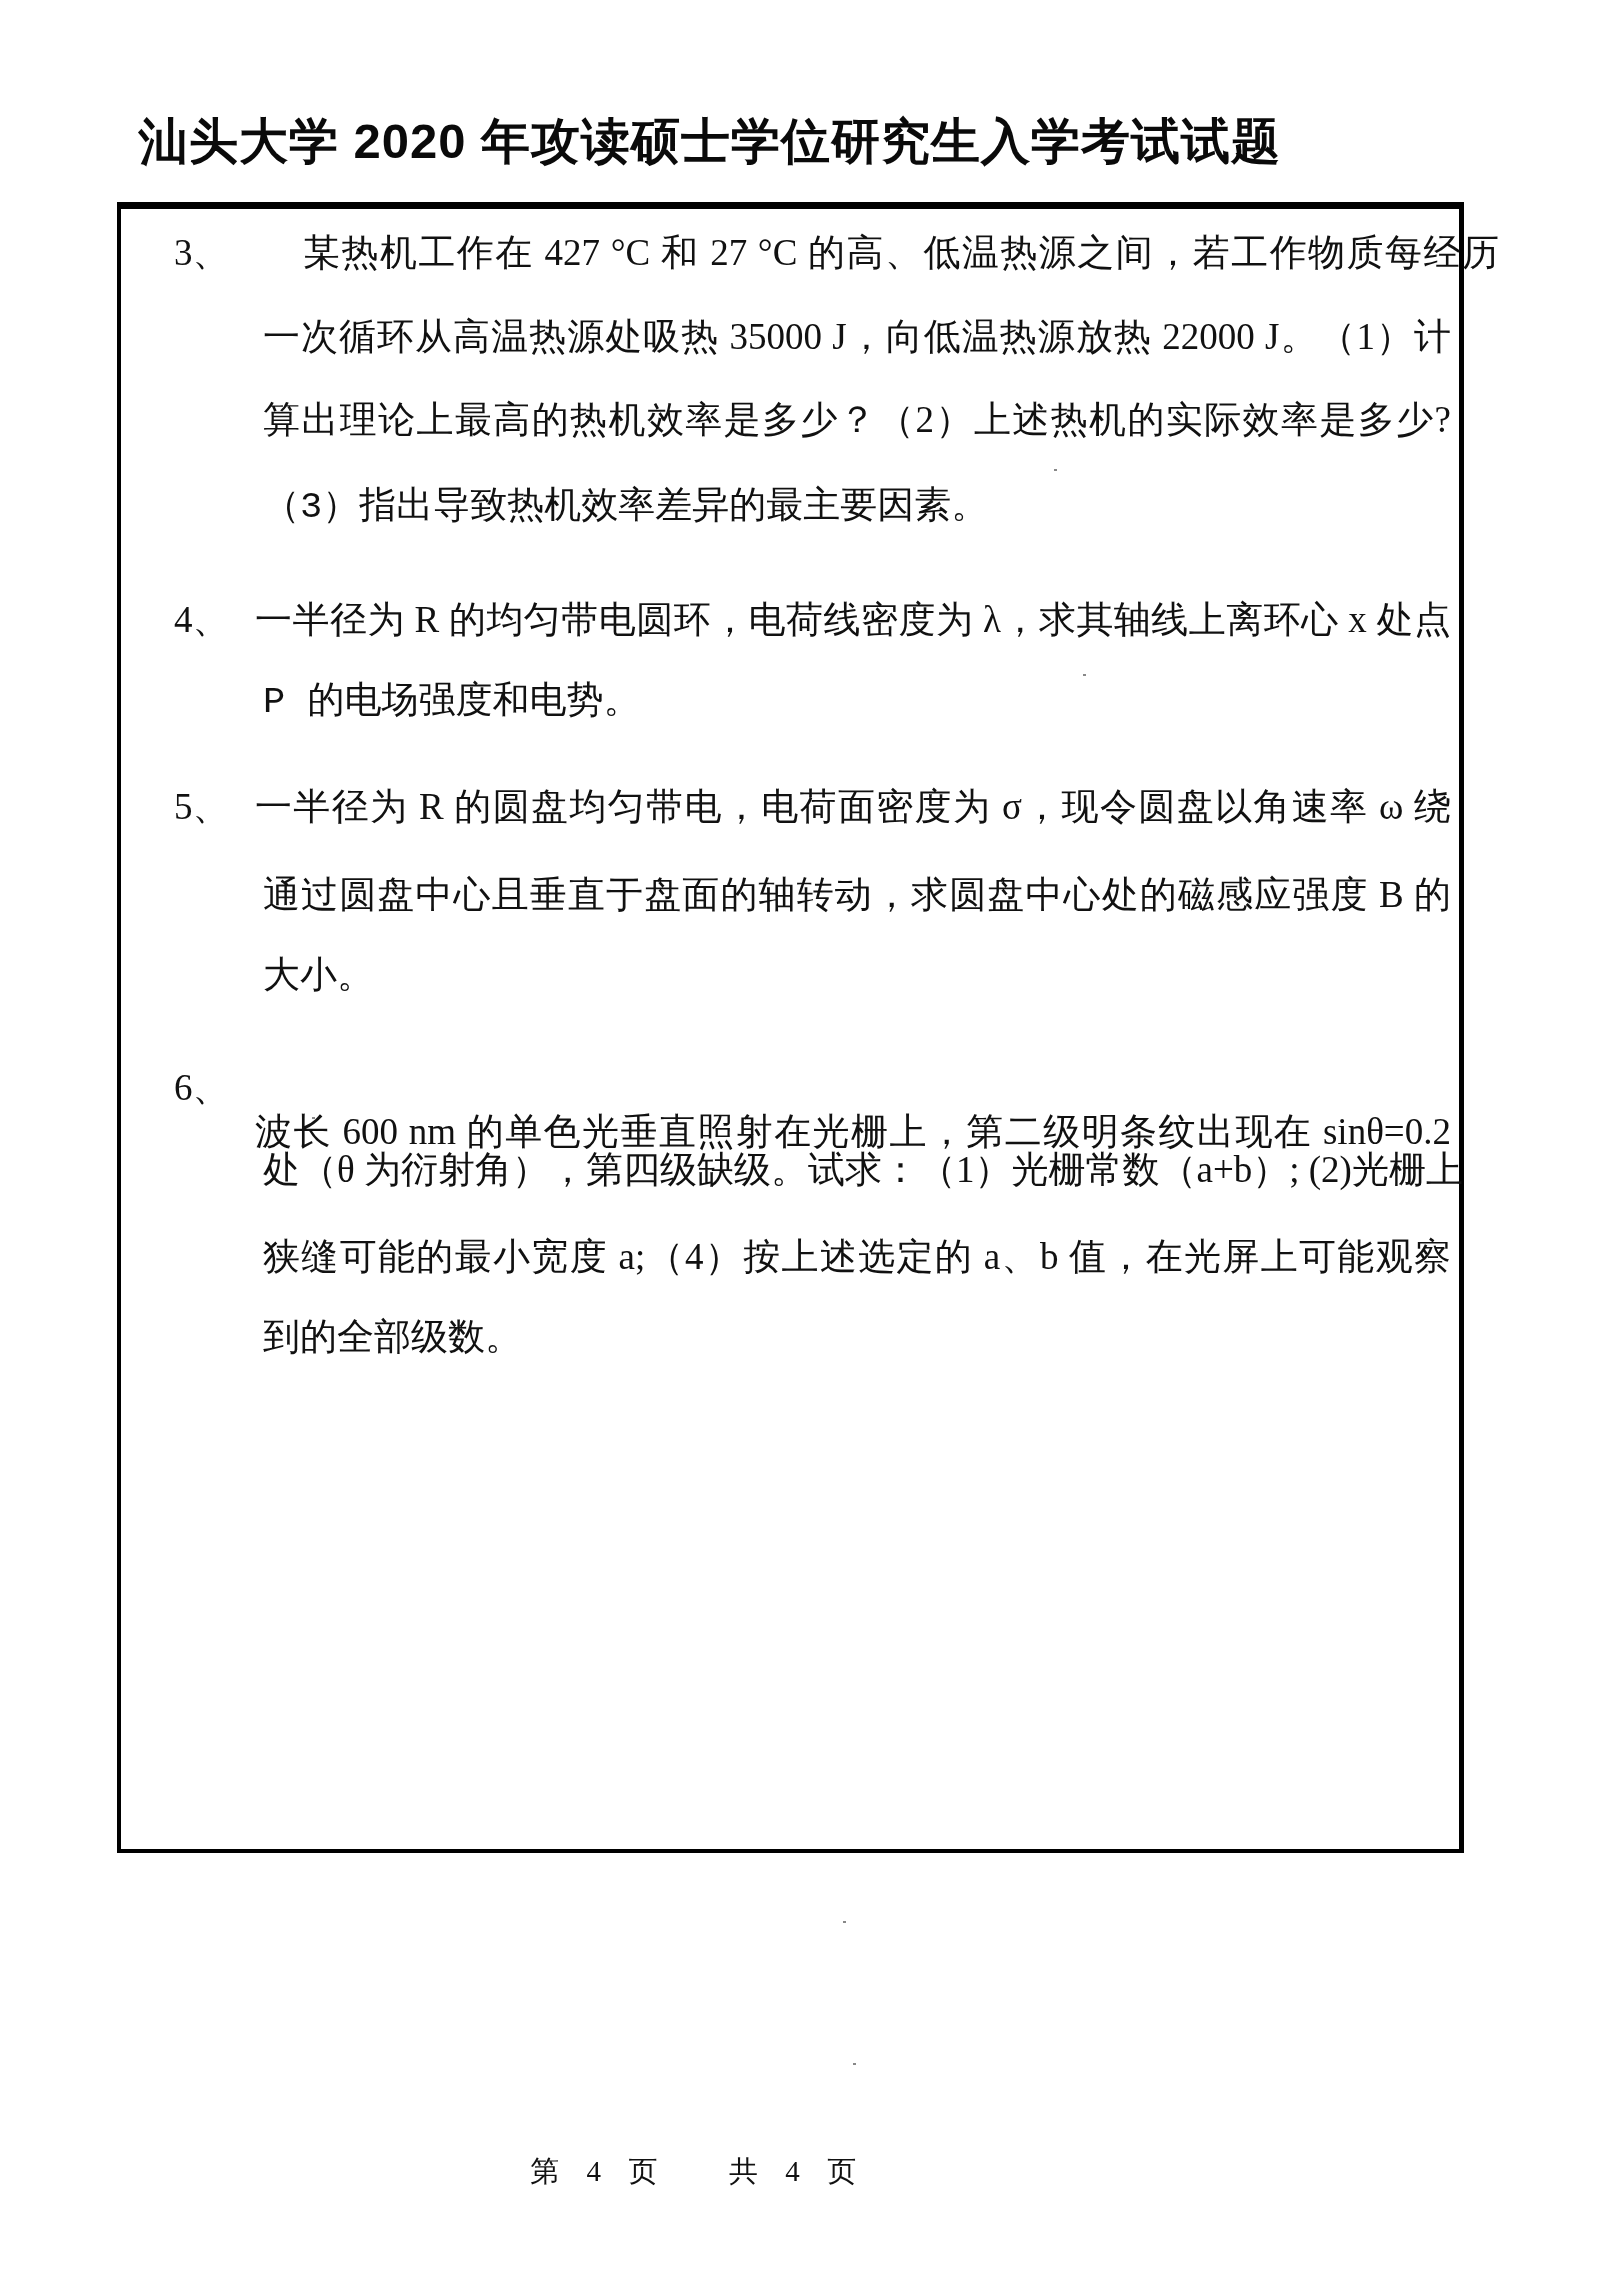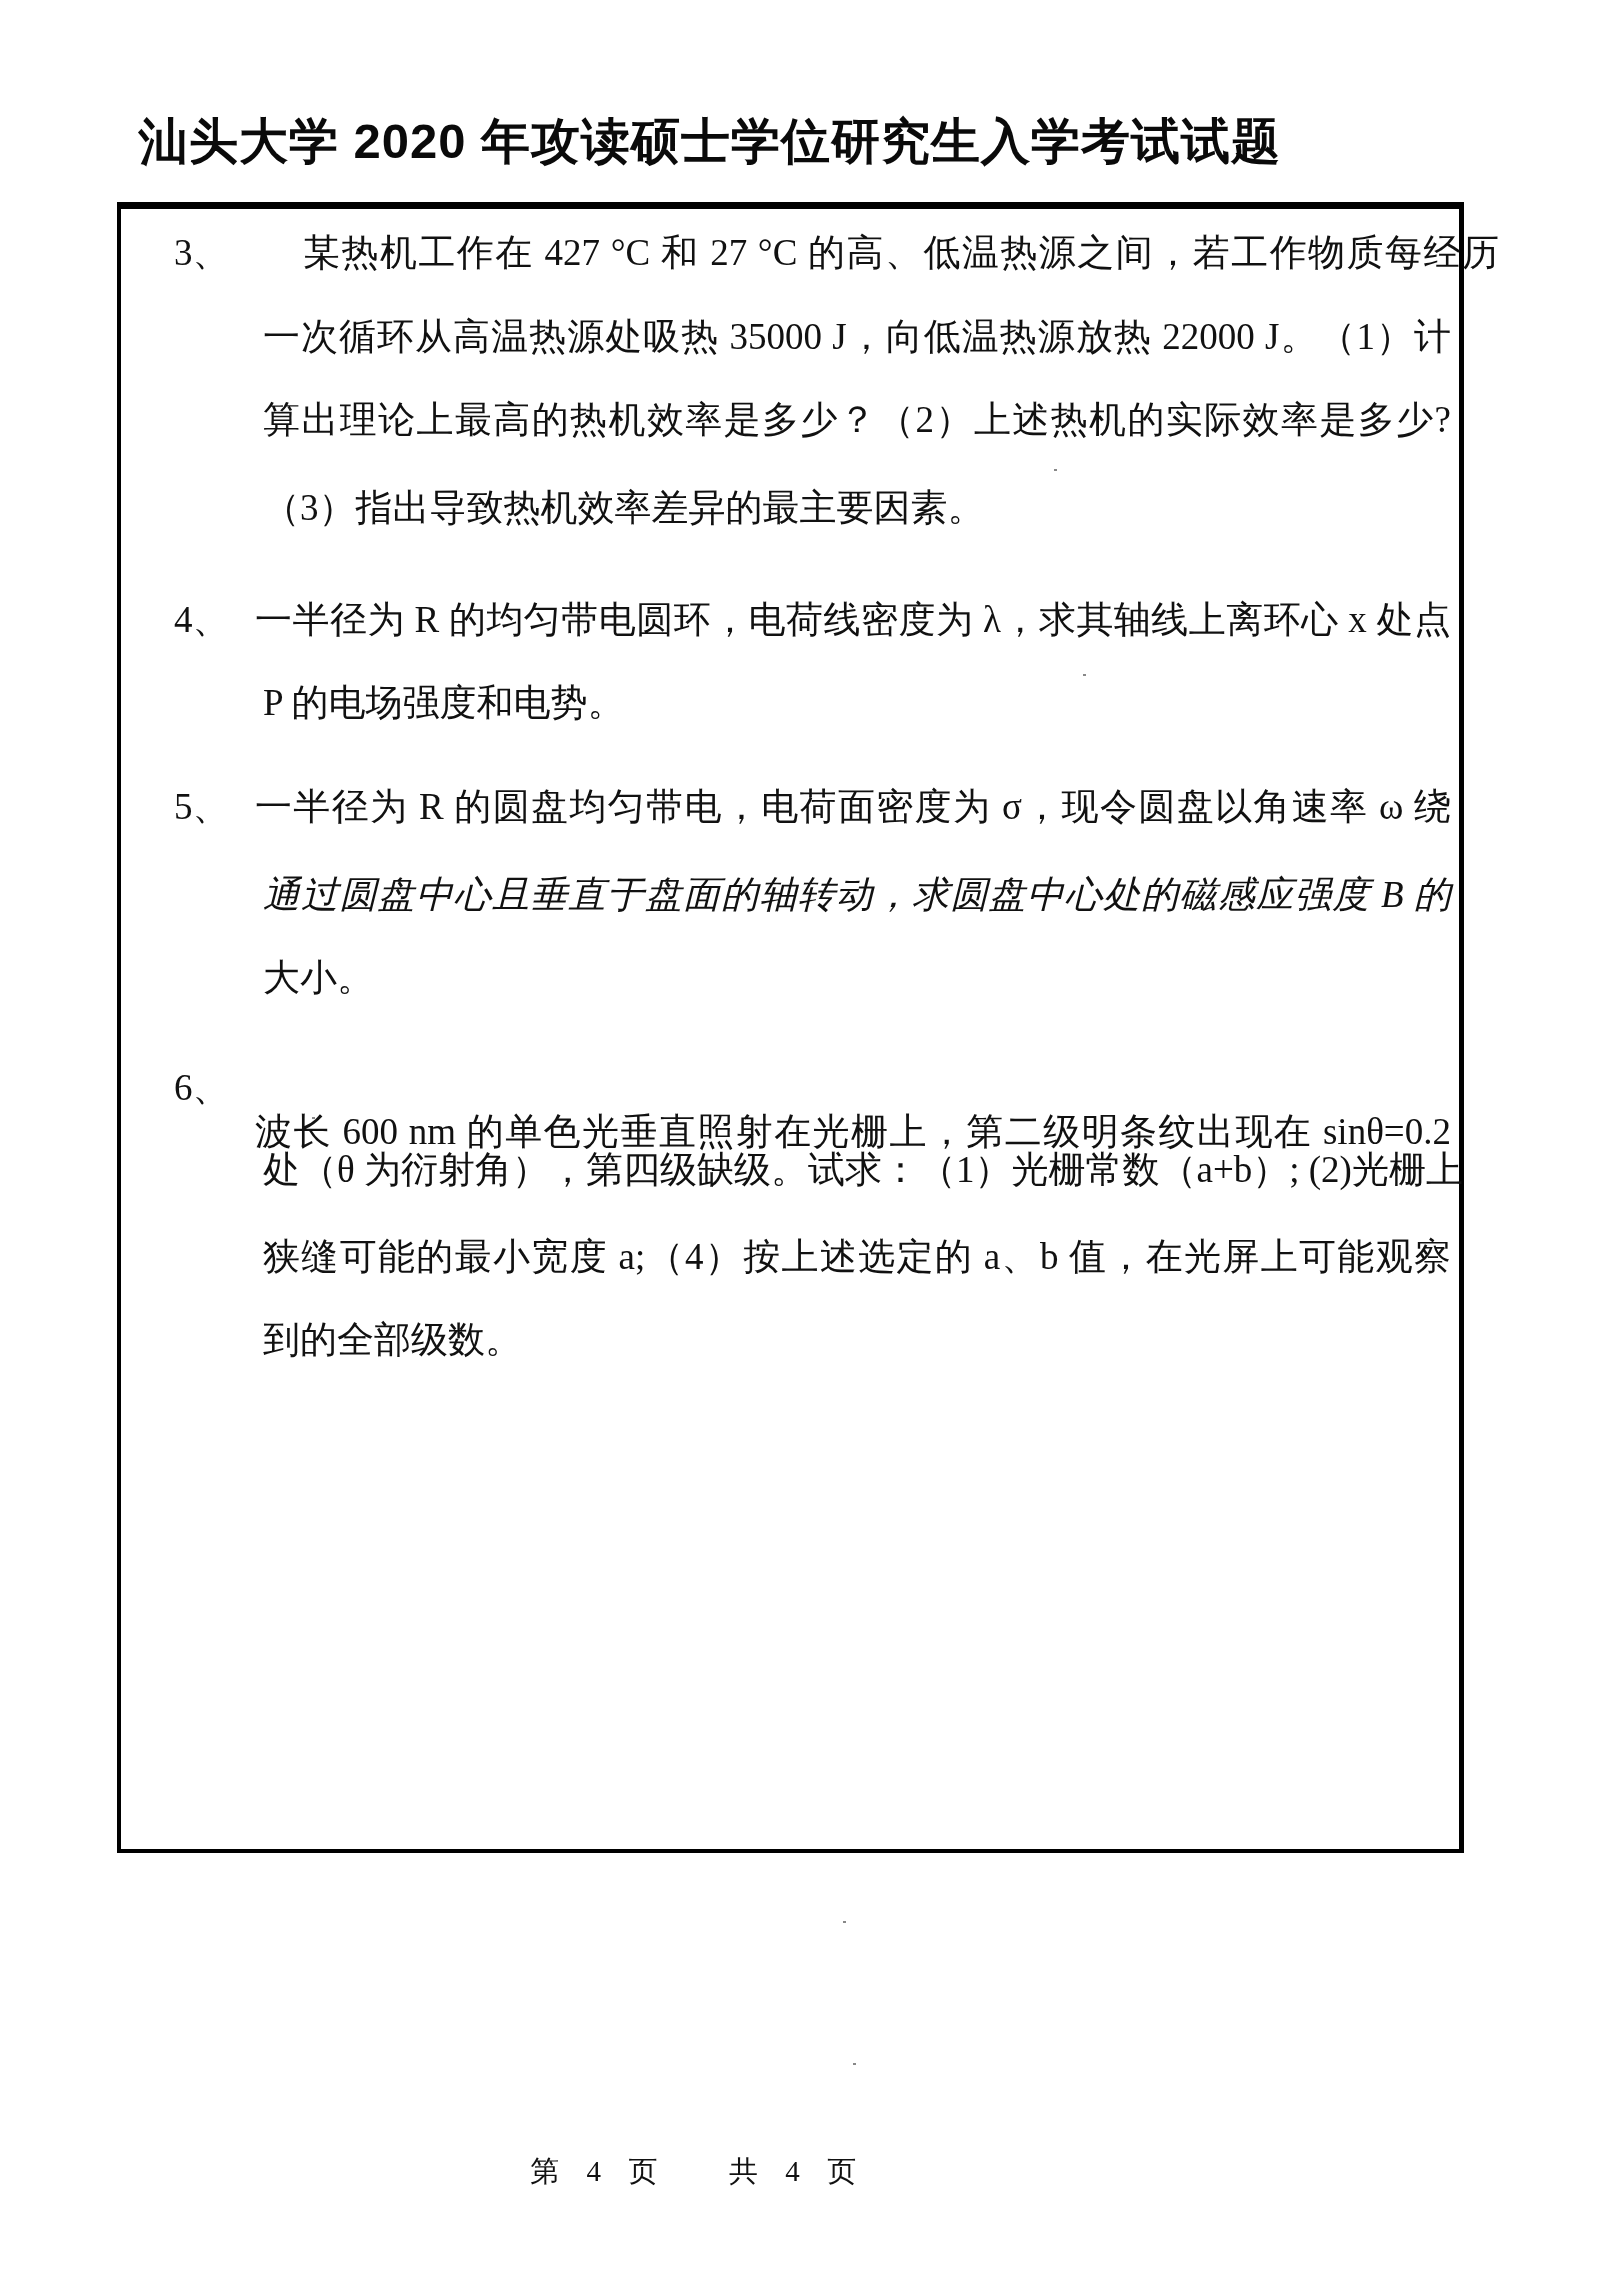--- a/index.html
+++ b/index.html
@@ -58,20 +58,21 @@
     height: 45px;
     line-height: 45px;
     font-size: 37px;
     white-space: nowrap;
     text-align: justify;
     text-align-last: justify;
   }
   .q-line.last {
     text-align: left;
     text-align-last: left;
+    font-family: Liberation Mono, monospace;
   }
   .q-line.indent {
     left: 263px;
     width: 1188px;
   }
   .footer {
     position: absolute;
     left: 0;
     width: 1406px;
     top: 2152px;
@@ -106,21 +107,21 @@
 <div class="q-line indent" style="top:314px;">一次循环从高温热源处吸热 35000 J，向低温热源放热 22000 J。（1）计</div>
 <div class="q-line indent" style="top:397px;">算出理论上最高的热机效率是多少？（2）上述热机的实际效率是多少?</div>
 <div class="q-line indent last" style="top:485px;">（3）指出导致热机效率差异的最主要因素。</div>
 
 <div class="q-number" style="top:597px;">4、</div>
 <div class="q-line" style="top:597px;">一半径为 R 的均匀带电圆环，电荷线密度为 λ，求其轴线上离环心 x 处点</div>
 <div class="q-line indent last" style="top:680px;">P 的电场强度和电势。</div>
 
 <div class="q-number" style="top:784px;">5、</div>
 <div class="q-line" style="top:784px;">一半径为 R 的圆盘均匀带电，电荷面密度为 σ，现令圆盘以角速率 ω 绕</div>
-<div class="q-line indent" style="top:872px;font-style:italic;">通过圆盘中心且垂直于盘面的轴转动，求圆盘中心处的磁感应强度 B 的</div>
+<div class="q-line indent" style="top:872px;">通过圆盘中心且垂直于盘面的轴转动，求圆盘中心处的磁感应强度 B 的</div>
 <div class="q-line indent last" style="top:955px;">大小。</div>
 
 <div class="q-number" style="top:1065px;">6、</div>
 <div class="q-line" style="top:1065px;margin-top:44px;">波长 600 nm 的单色光垂直照射在光栅上，第二级明条纹出现在 sinθ=0.2</div>
 <div class="q-line indent" style="top:1147px;">处（θ 为衍射角），第四级缺级。试求：（1）光栅常数（a+b）; (2)光栅上</div>
 <div class="q-line indent" style="top:1234px;">狭缝可能的最小宽度 a;（4）按上述选定的 a、b 值，在光屏上可能观察</div>
 <div class="q-line indent last" style="top:1317px;">到的全部级数。</div>
 
 <div class="footer">
   <span>第</span><span>4</span><span>页</span>

